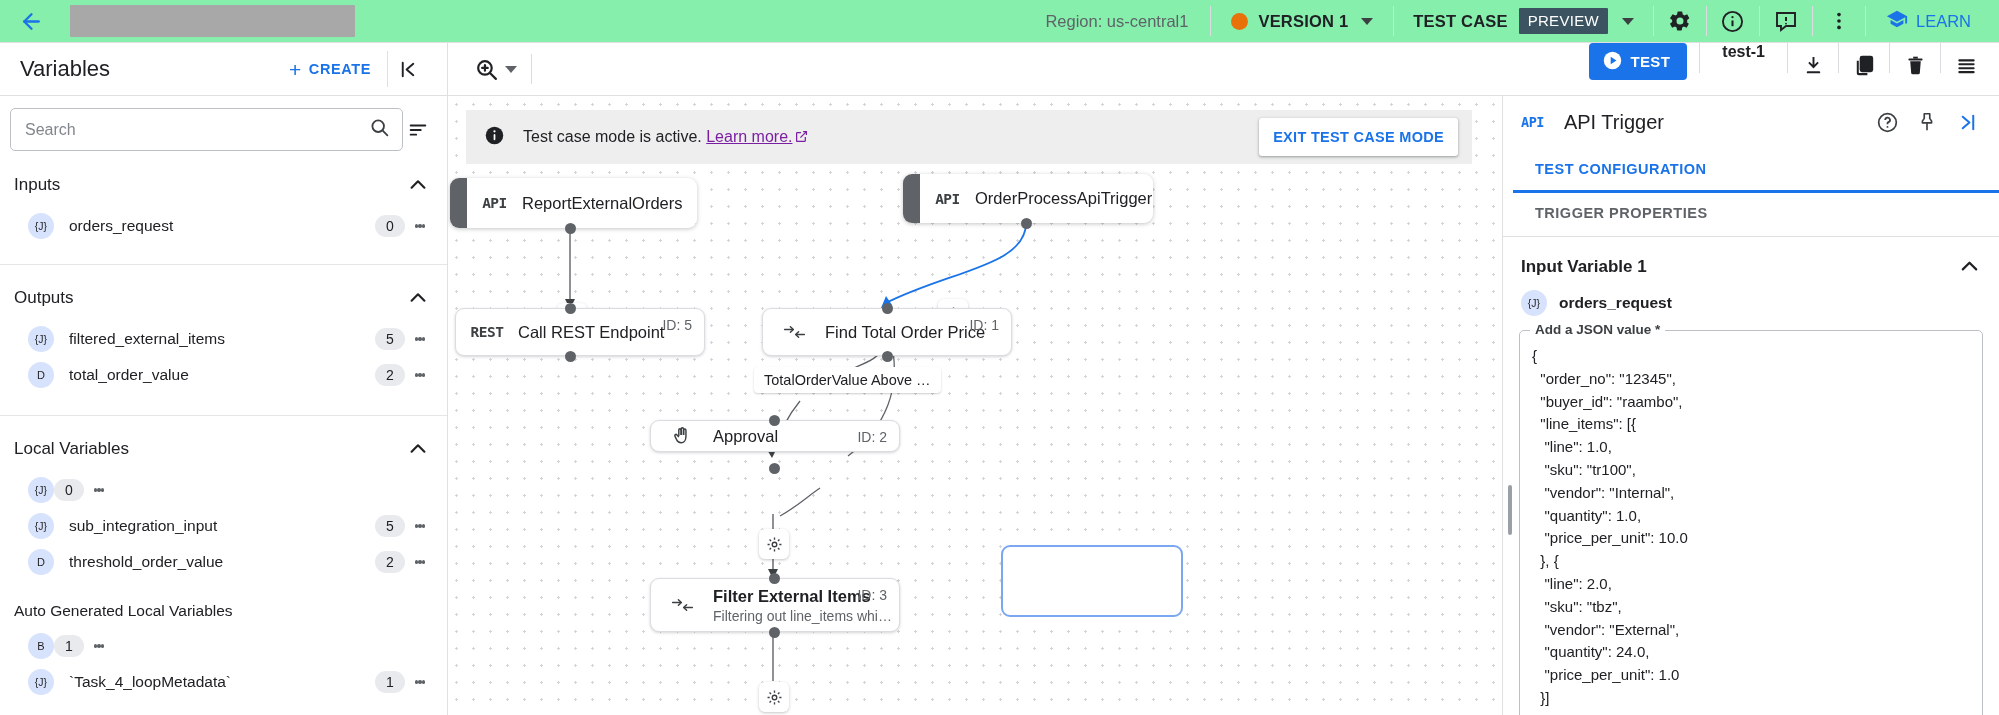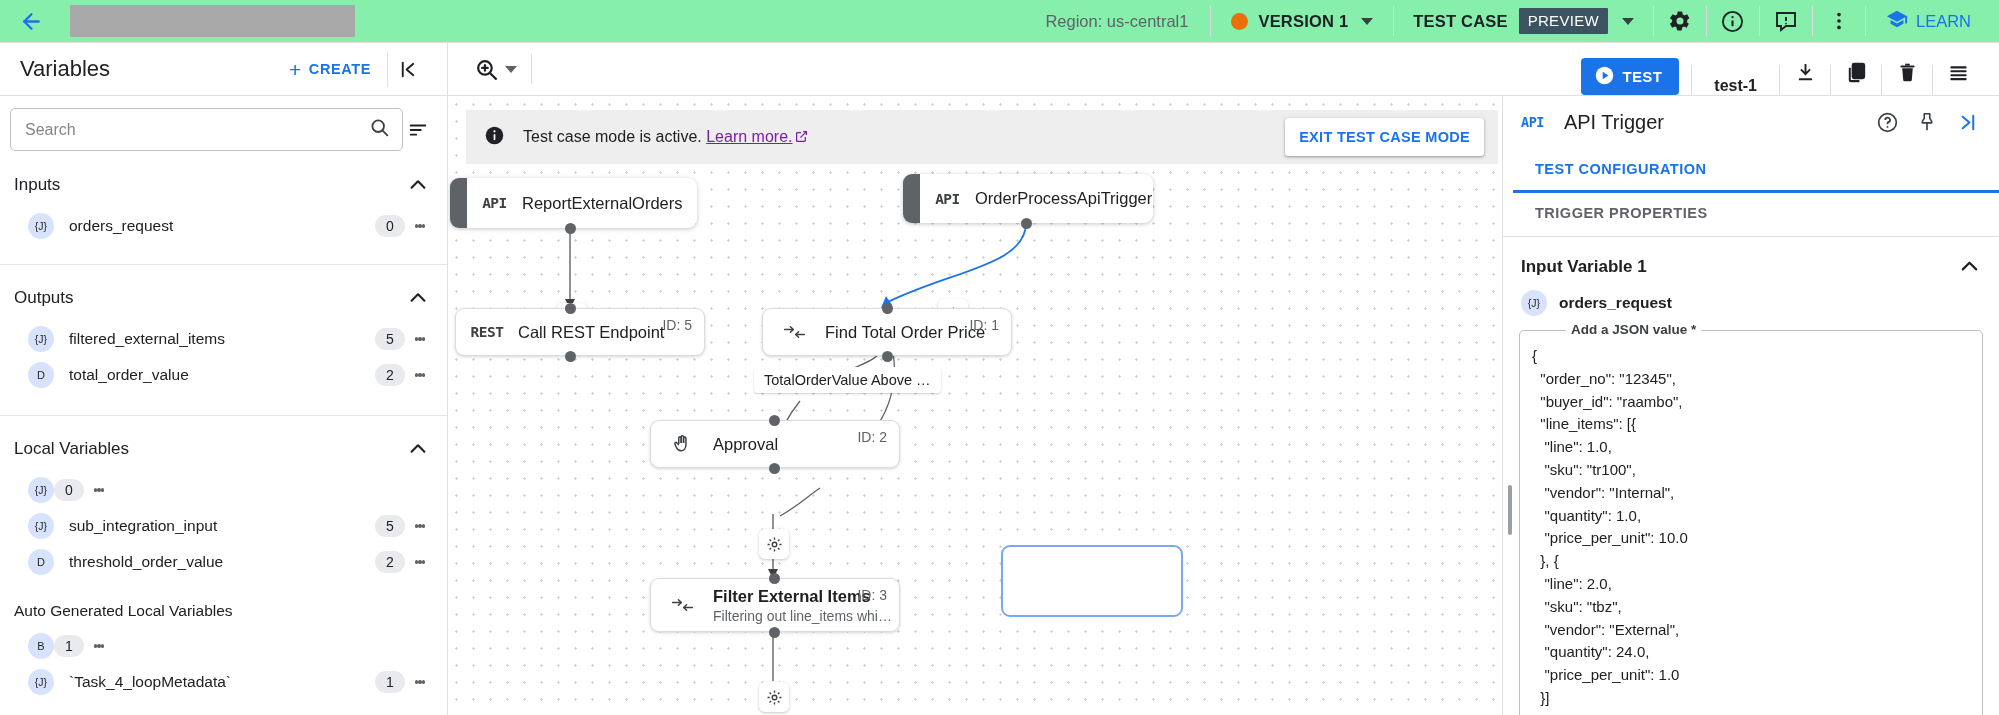--- a/index.html
+++ b/index.html
@@ -69,21 +69,21 @@
   }
   .create-plus { font-size: 21px; font-weight: normal; line-height: 1; }
   .collapse-btn {
     width: 42px; display: flex; align-items: center; justify-content: center;
     color: #202124; cursor: pointer; border-left: 1px solid #e0e0e0; height: 36px;
   }
   .subbar-mid { flex: 1 1 auto; display: flex; align-items: center; padding: 0 14px; }
   .zoom-tool { display: flex; align-items: center; gap: 6px; padding: 0 14px 0 12px; cursor: pointer; }
   .zoom-caret { width: 0; height: 0; border-left: 6px solid transparent; border-right: 6px solid transparent; border-top: 7px solid #5f6368; }
   .zoom-sep { width: 1px; height: 30px; background: #dadce0; }
-  .subbar-right { display: flex; align-items: flex-end; padding-right: 16px; gap: 0; }
+  .subbar-right { display: flex; align-items: flex-start; padding-right: 8px; gap: 0; }
   .test-btn {
     display: flex; align-items: center; gap: 8px; background: #1a73e8; color: #fff;
     border: none; border-radius: 4px; height: 37px; padding: 0 17px 0 14px;
     font-size: 15px; font-weight: bold; letter-spacing: .4px; cursor: pointer;
     font-family: "Liberation Sans", sans-serif; margin-right: 12px;
   }
   .test-name { font-size: 16px; font-weight: bold; padding: 0 22px; white-space: nowrap; }
   .sb-sep { width: 1px; height: 30px; background: #dadce0; }
   .sb-icon { width: 50px; height: 45px; display: flex; align-items: center; justify-content: center; cursor: pointer; }
 
@@ -135,21 +135,21 @@
   .kebab span { display: block; width: 3.5px; height: 3.5px; border-radius: 50%; background: #5f6368; margin: 1.6px 0; }
 
   
   .canvas {
     flex: 1 1 auto; position: relative; overflow: hidden;
     background-color: #ffffff;
     background-image: radial-gradient(circle, #d4d4d4 1px, transparent 1.2px);
     background-size: 17px 17px;
   }
   .tc-banner {
-    position: absolute; left: 18px; top: 14px; right: 4px; height: 54px;
+    position: absolute; left: 18px; top: 14px; right: 30px; height: 54px;
     background: #eeeeee; display: flex; align-items: center; padding: 0 14px 0 18px;
   }
   .tc-banner-text { font-size: 16px; color: #202124; padding-left: 18px; }
   .tc-link { color: #7b1fa2; text-decoration: underline; cursor: pointer; }
   .tc-ext { display: inline-block; margin-left: 3px; vertical-align: -1px; }
   .exit-btn {
     margin-left: auto; background: #fff; border: none; color: #1a73e8; font-size: 14.5px;
     font-weight: bold; letter-spacing: .3px; padding: 11px 14px; border-radius: 3px;
     box-shadow: 0 1px 2px rgba(60,64,67,.3), 0 1px 3px 1px rgba(60,64,67,.15);
     cursor: pointer; font-family: "Liberation Sans", sans-serif; white-space: nowrap;
@@ -206,21 +206,21 @@
   }
   .rp-tab.active { color: #1a73e8; border-bottom-color: #1a73e8; }
   .rp-content { flex: 1 1 auto; overflow: hidden; padding: 0 16px 0 16px; position: relative; }
   .iv-head { display: flex; align-items: center; padding: 18px 2px 12px 2px; cursor: pointer; }
   .iv-title { flex: 1 1 auto; font-size: 17px; font-weight: bold; }
   .iv-var { display: flex; align-items: center; gap: 12px; padding: 0 0 6px 2px; }
   .iv-var-name { font-size: 15.5px; font-weight: bold; }
   .json-field { position: relative; border: 1px solid #bdc1c6; border-radius: 5px; margin-top: 8px; padding: 14px 12px 10px 12px; }
   .json-legend {
     position: absolute; top: -9px; left: 10px; background: #fff; padding: 0 5px;
-    font-size: 13.5px; color: #3c4043; font-weight: bold; margin-left: 36px;
+    font-size: 13.5px; color: #3c4043; font-weight: bold;
   }
   .json-text {
     font-family: "Liberation Sans", sans-serif; font-size: 15px; line-height: 22.8px;
     color: #202124; white-space: pre; margin: 0;
   }
   .resize-grip { position: absolute; right: 3px; bottom: 2px; color: #80868b; font-size: 11px; line-height: 1; }
   .rp-scrollbar {
     position: absolute; left: 5px; top: 248px; width: 4px; height: 50px; background: #9aa0a6; border-radius: 2px;
   }
 </style>
@@ -614,21 +614,21 @@
         <div class="node-body">
           <div class="node-title">Find Total Order Price</div>
         </div>
         <div class="node-id">ID: 1</div>
       </div>
       <div class="port" style="left:434px;top:207px;"></div>
       <div class="port" style="left:434px;top:255px;"></div>
 
       <div class="edge-label" style="left:306px;top:271px;">TotalOrderValue Above …</div>
 
-      <div class="node" style="left:202px;top:324px;width:250px;height:48px;">
+      <div class="node" style="left:202px;top:324px;width:250px;height:32px;">
         <div class="node-icon">
           <svg width="22" height="22" viewBox="0 0 24 24" fill="none" stroke="#3c4043" stroke-width="1.6" stroke-linejoin="round">
               <path d="M8.5 12V5.4a1.3 1.3 0 0 1 2.6 0V11"></path>
               <path d="M11.1 11V4.3a1.3 1.3 0 0 1 2.6 0V11"></path>
               <path d="M13.7 11V5.6a1.3 1.3 0 0 1 2.6 0v6.9c0 3.9-2.1 6.9-5.3 6.9-2.6 0-4-1.4-5-3.6l-1.7-3.7a1.25 1.25 0 0 1 2-1.45L8.5 13"></path>
             </svg>
         </div>
         <div class="node-body">
           <div class="node-title">Approval</div>
         </div>

